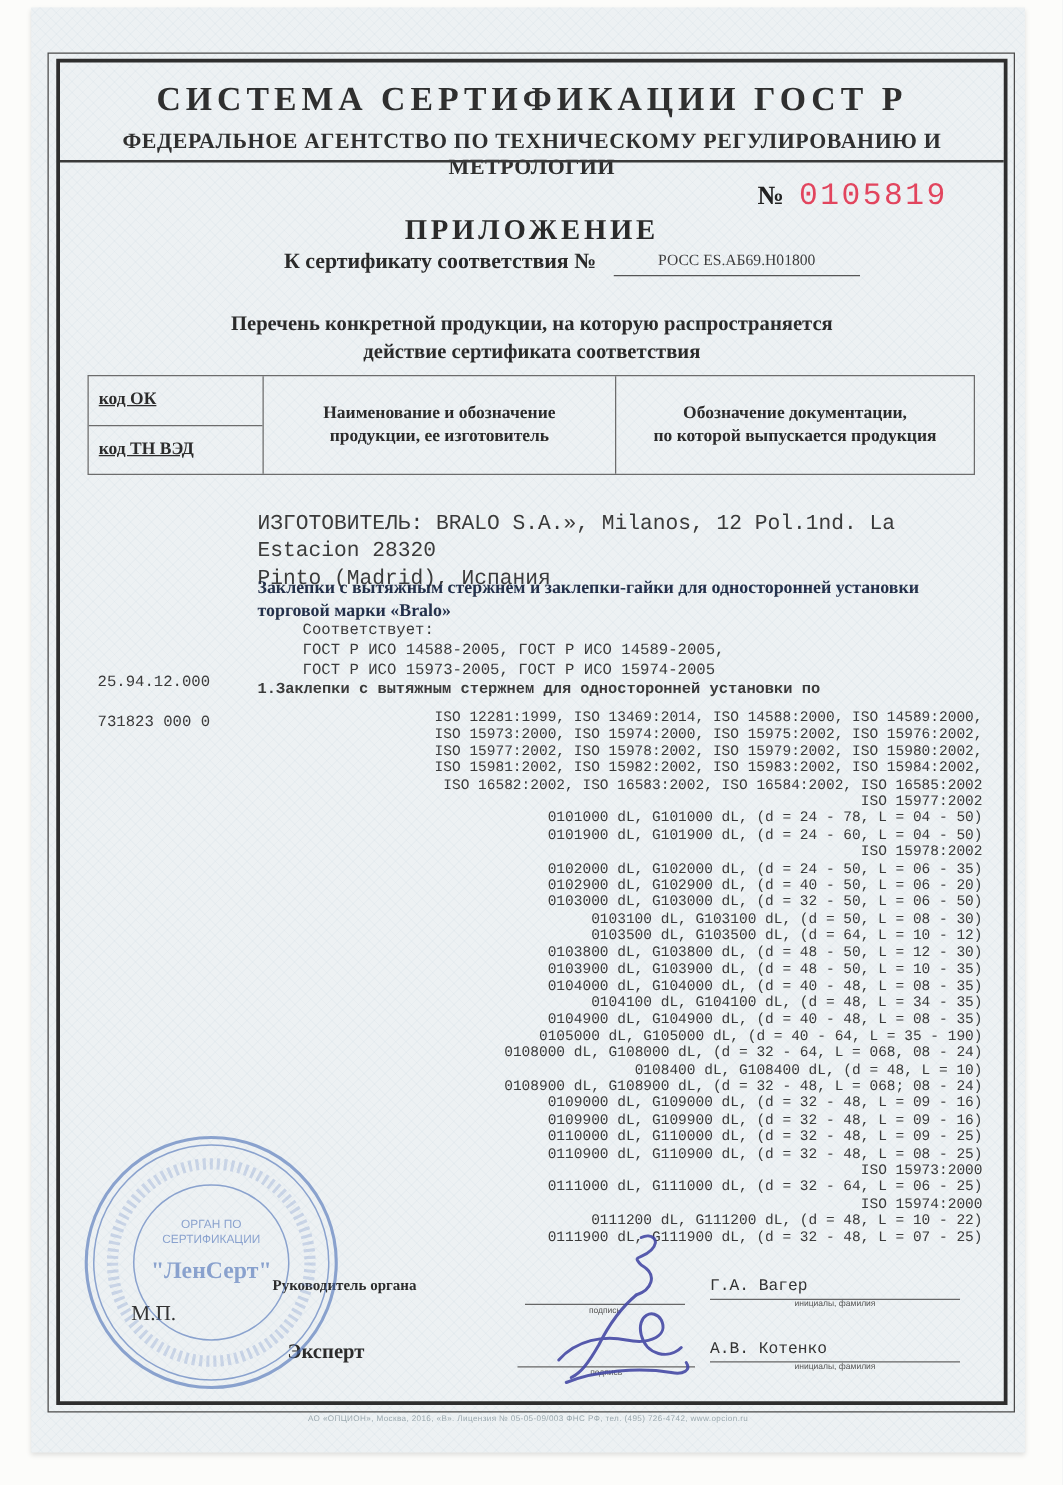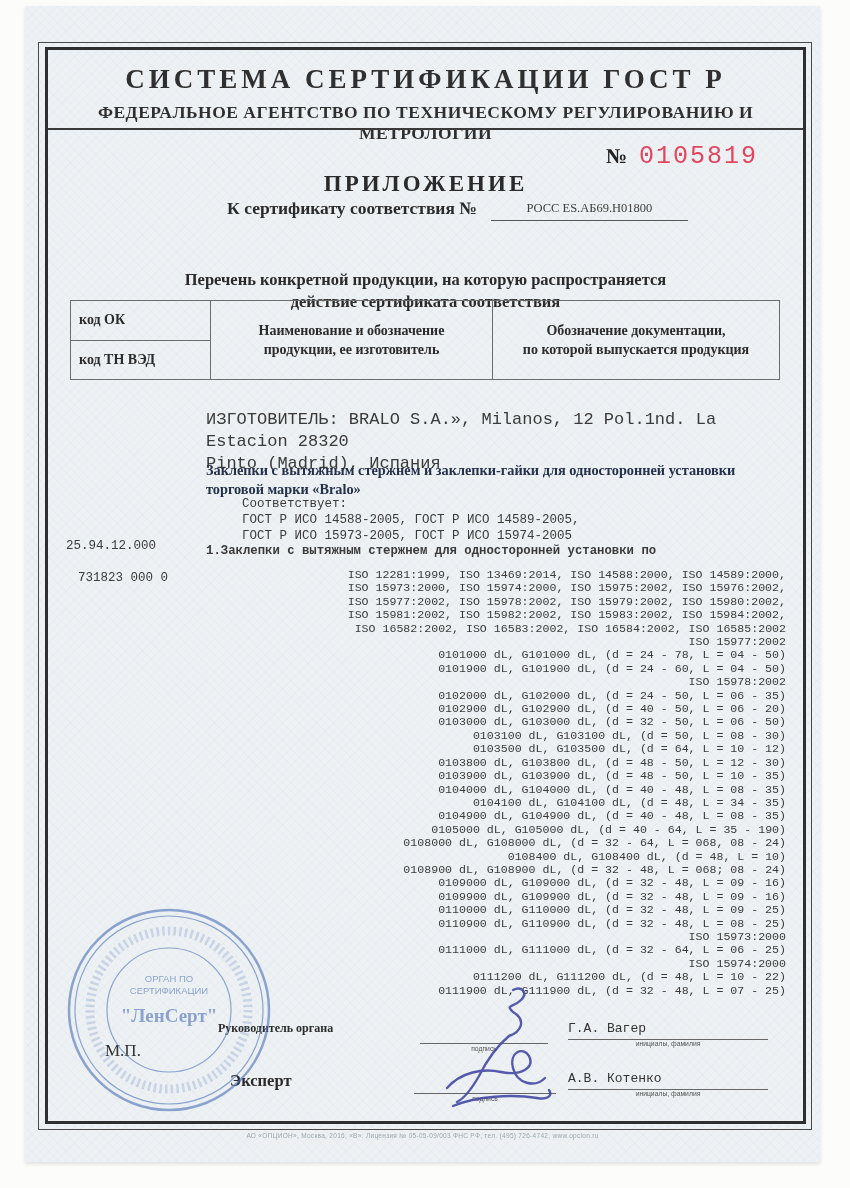--- a/index.html
+++ b/index.html
@@ -60,29 +60,29 @@
     left:0;top:198px;width:100%;text-align:center;
     font-weight:bold;font-size:16.5px;line-height:22px;color:#2a2a2a;
   }
   .spec-table{
     left:22px;top:250px;width:708px;height:78px;
     border:1px solid #6c6c6c;display:grid;
     grid-template-columns:140px 282px 286px;
   }
   .spec-table .c1{border-right:1px solid #6c6c6c;display:flex;flex-direction:column;}
   .spec-table .c1 > div{flex:1;display:flex;align-items:center;padding-left:8px;
-    font-weight:bold;font-size:14px;}
+    font-weight:bold;font-size:14px;text-decoration:underline;}
   .spec-table .c1 > div:first-child{border-bottom:1px solid #6c6c6c;}
   .spec-table .c2{border-right:1px solid #6c6c6c;}
   .spec-table .c2,.spec-table .c3{
     display:flex;align-items:center;justify-content:center;text-align:center;
     font-weight:bold;font-size:14px;line-height:19px;padding:2px 10px;white-space:pre-line;
   }
   .mono{font-family:"Liberation Mono", monospace;color:#3a3a3a;}
-  .code-ok{left:18px;top:489px;font-size:12.5px;}
+  .code-ok{left:30px;top:489px;font-size:12.5px;}
   .code-tnved{left:30px;top:521px;font-size:12.5px;}
   .manu{left:158px;top:359px;font-size:17px;line-height:22px;width:560px;}
   .prod{left:158px;top:411px;font-weight:bold;font-size:14.3px;line-height:19px;
     color:#23304a;width:560px;}
   .conf{left:158px;top:447px;font-size:12.5px;line-height:15.8px;width:560px;margin-left:36px;}
   .item1{left:158px;top:494px;font-size:12.3px;font-weight:bold;}
   .speclist{left:158px;top:518px;font-size:11.6px;line-height:13.4px;width:580px;}
   .speclist div{white-space:pre;text-align:right;}
   .sig-role1{left:170px;top:971px;font-weight:bold;font-size:12px;}
   .sig-role2{left:182px;top:1021px;font-weight:bold;font-size:16.5px;}
@@ -125,21 +125,21 @@
       <span class="nonum">0105819</span>
     </div>
 
     <div class="abs app-title">ПРИЛОЖЕНИЕ</div>
 
     <div class="abs cert-row">
       <span class="cert-label">К сертификату соответствия №</span>
       <span class="cert-num">РОСС ES.АБ69.Н01800</span>
     </div>
 
-    <div class="abs subtitle" style="white-space:pre-line;margin-top:21px;">Перечень конкретной продукции,  на которую распространяется
+    <div class="abs subtitle" style="white-space:pre-line;">Перечень конкретной продукции,  на которую распространяется
 действие сертификата соответствия</div>
 
     <div class="abs spec-table">
       <div class="c1">
         <div>код ОК</div>
         <div>код ТН ВЭД</div>
       </div>
       <div class="c2">Наименование и обозначение
 продукции, ее изготовитель</div>
       <div class="c3">Обозначение документации,

